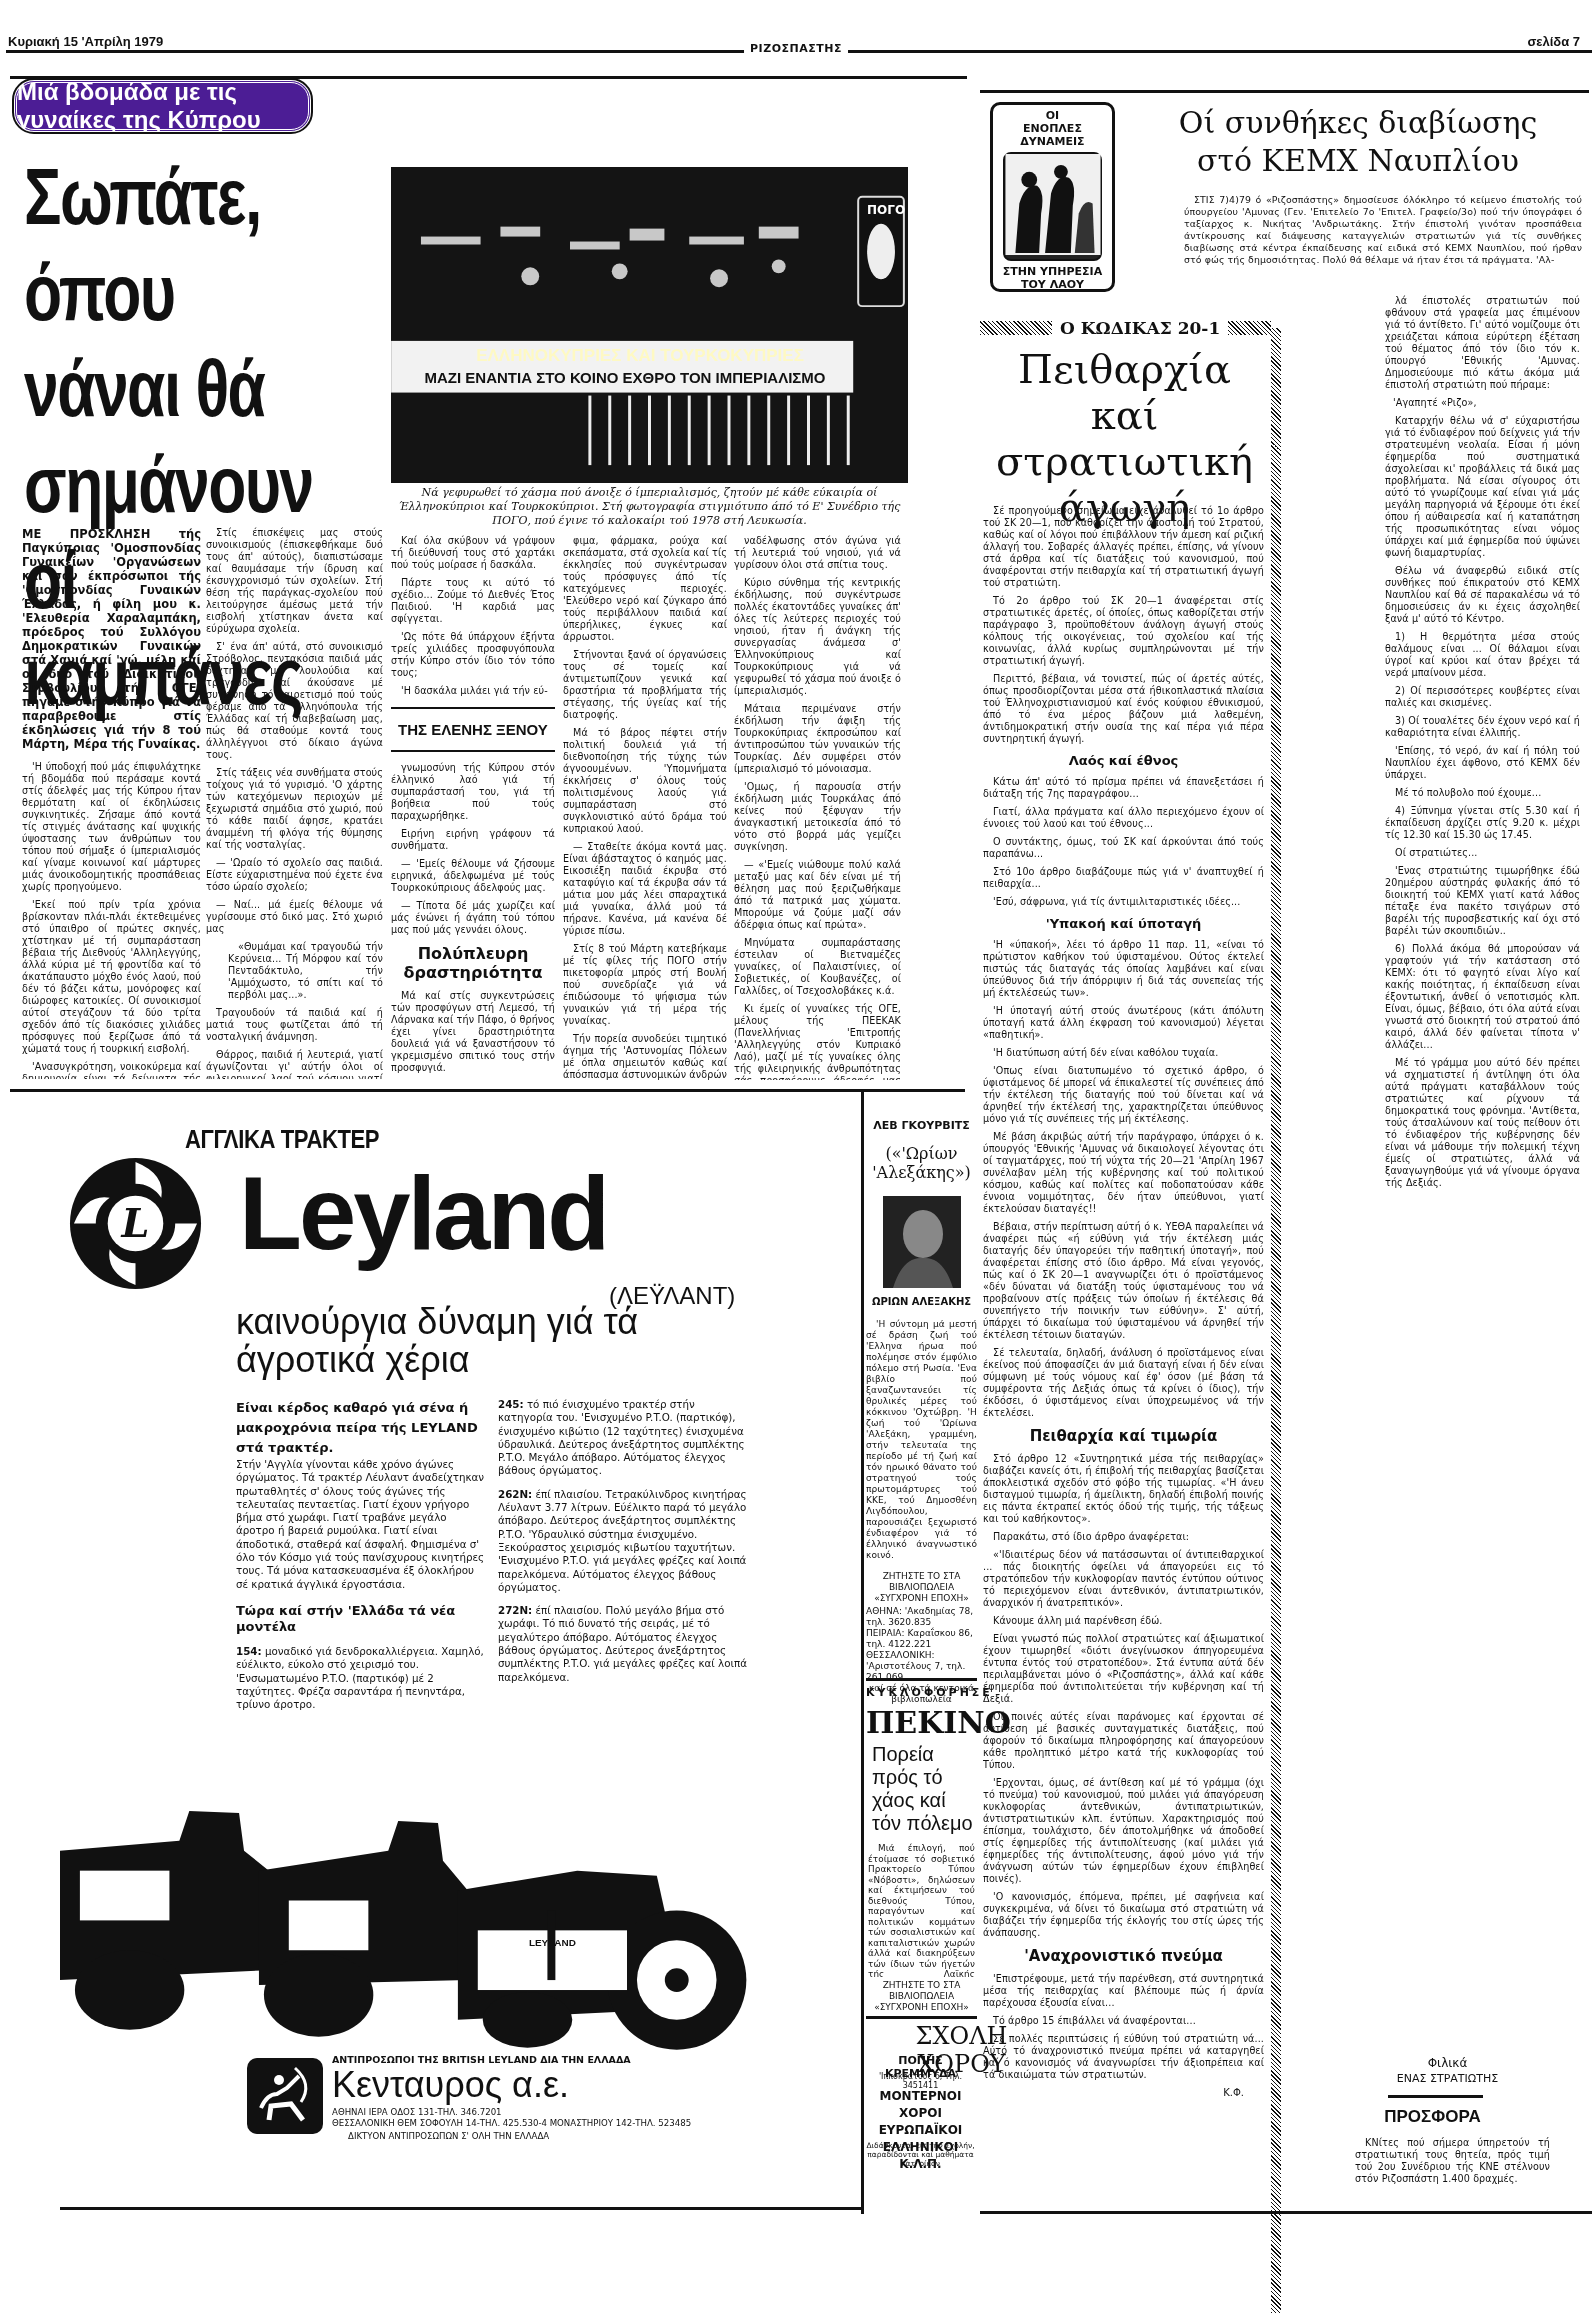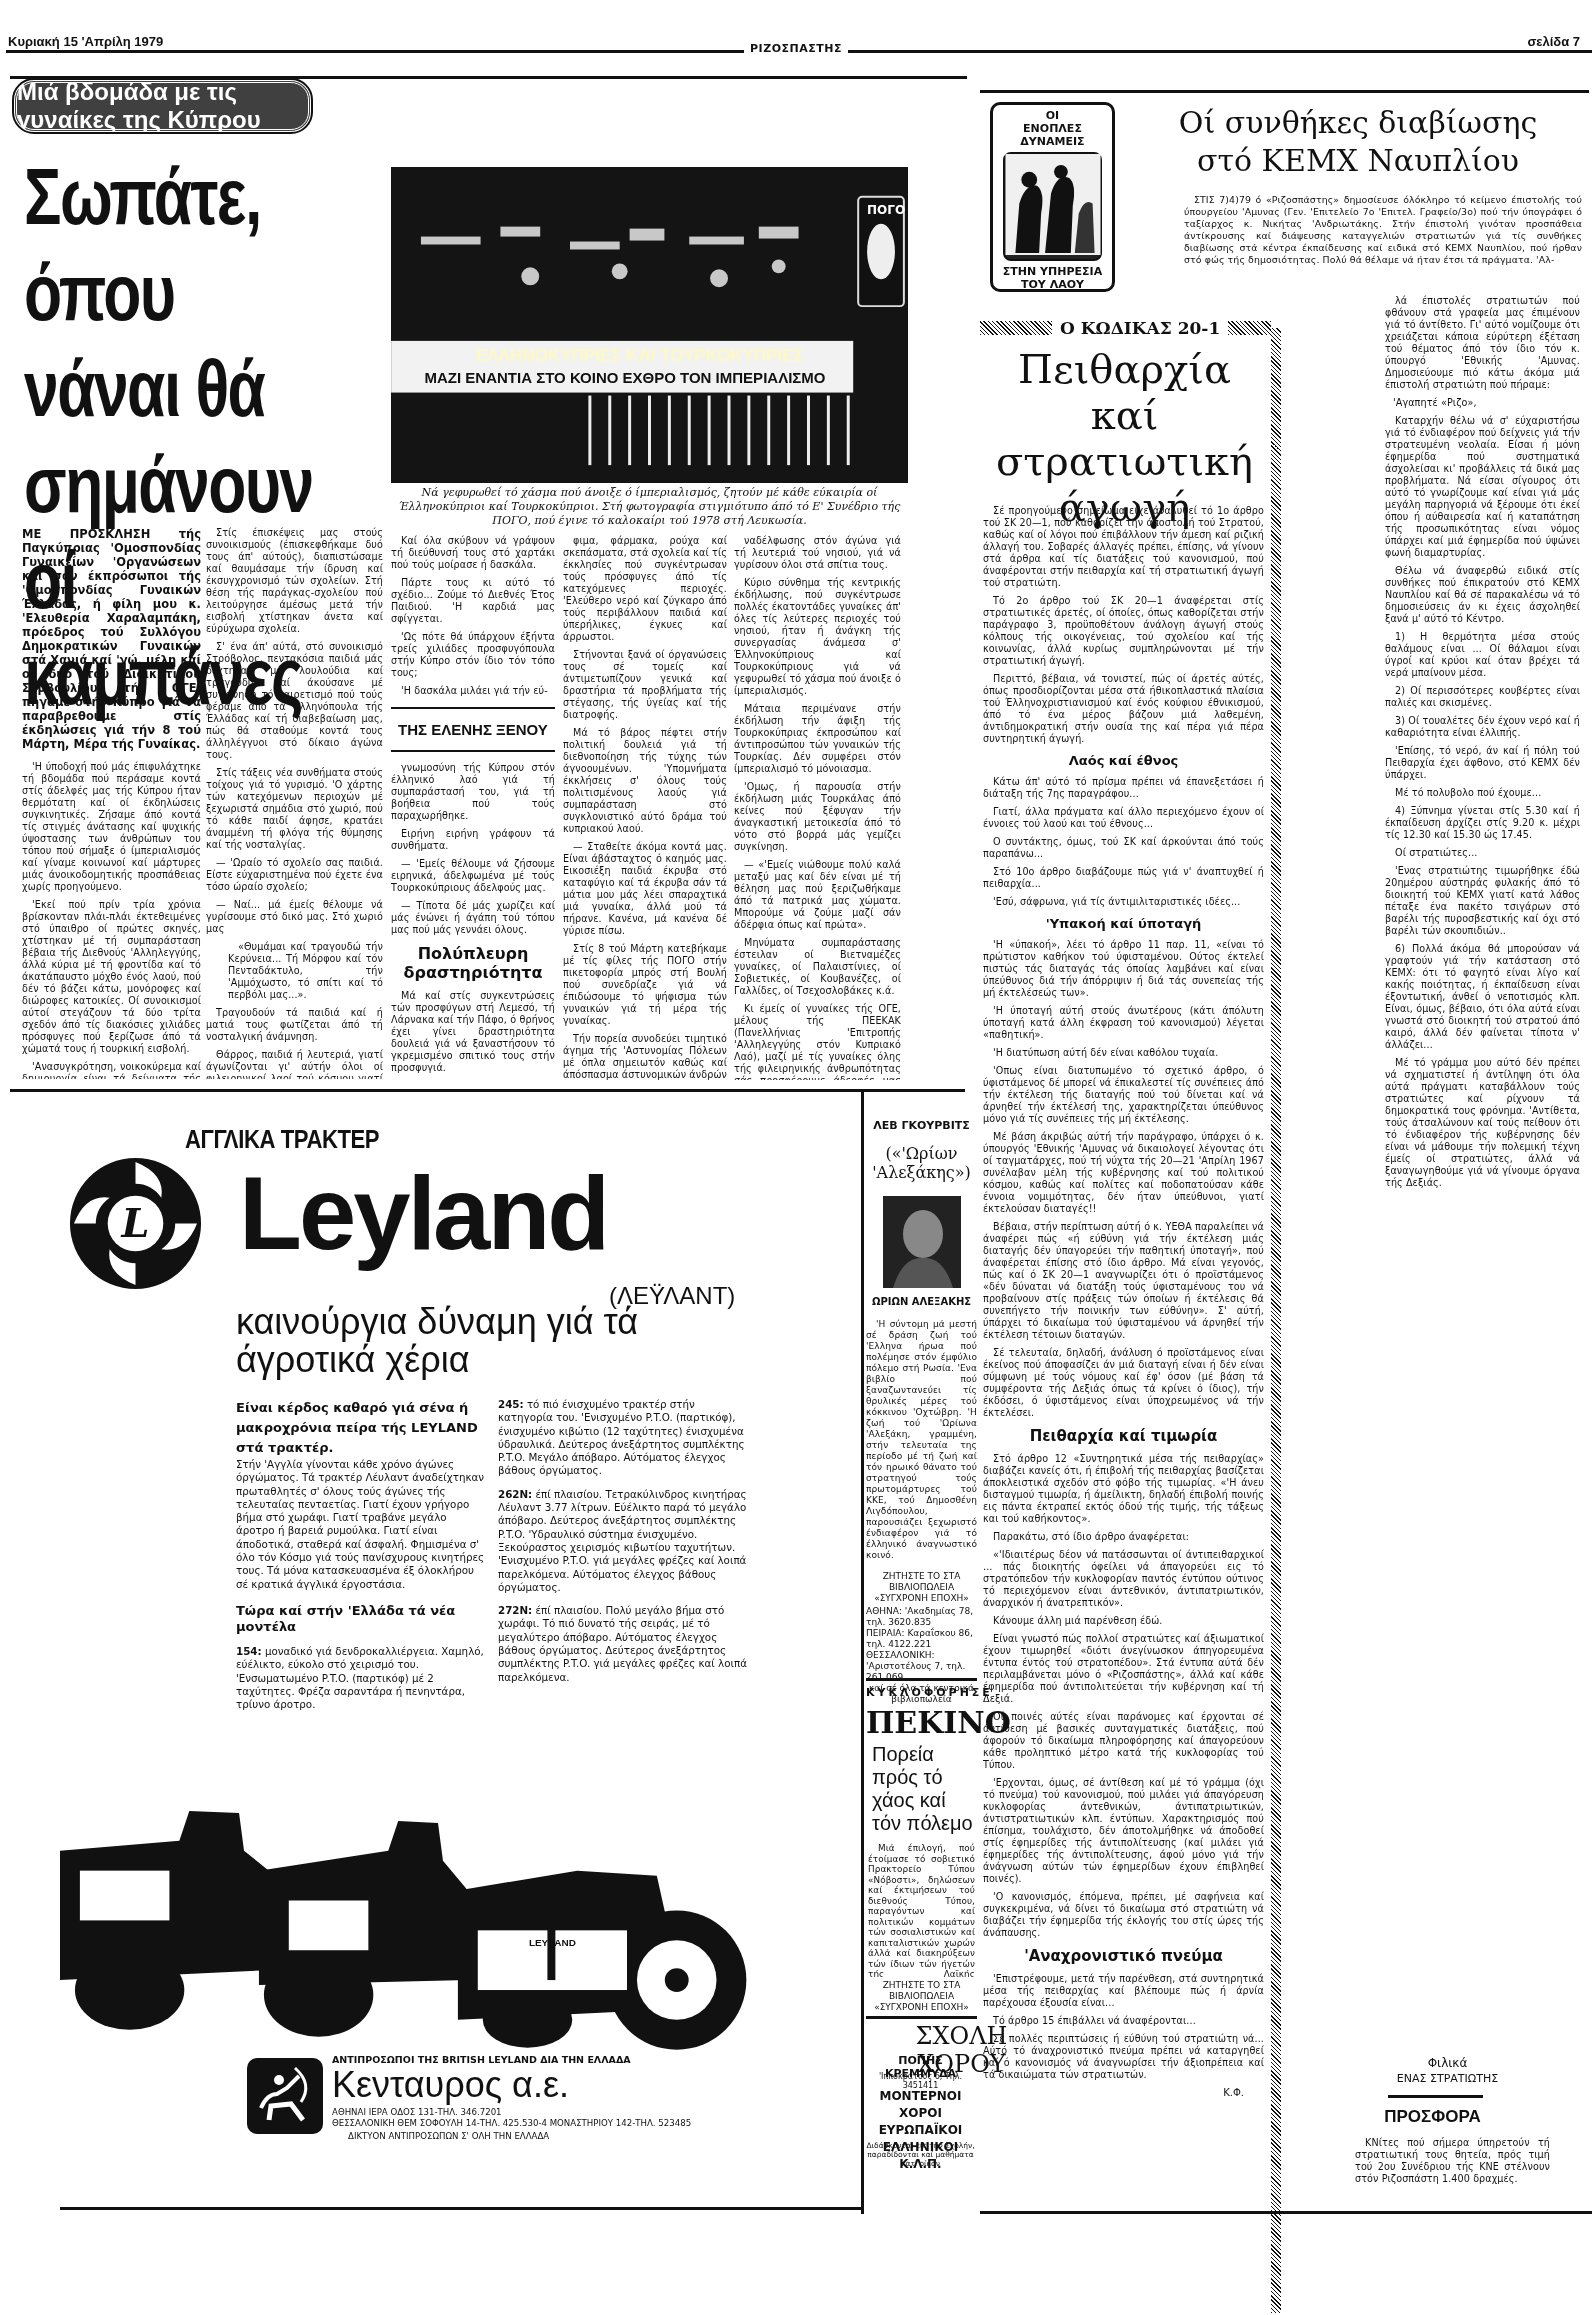--- a/index.html
+++ b/index.html
@@ -5,21 +5,21 @@
   html, body { margin:0; padding:0; background:#fff; }
   body { width:1592px; height:2315px; position:relative; overflow:hidden; font-family:"DejaVu Sans", sans-serif; color:#111; }
   .abs { position:absolute; }
   .rule { position:absolute; background:#111; }
   .serif { font-family:"DejaVu Serif", serif; }
   .para { font-size:9.6px; line-height:12px; text-align:justify; margin:0 0 6px 0; text-indent:10px; letter-spacing:0.1px; }
   .col { position:absolute; overflow:hidden; }
   .mast-date { left:8px; top:34px; font-size:13px; font-weight:bold; font-family:"Liberation Sans", sans-serif; }
   .mast-page { right:12px; top:34px; font-size:13px; font-weight:bold; font-family:"Liberation Sans", sans-serif; }
   .mast-name { left:50%; top:42px; transform:translateX(-50%); font-size:11px; font-weight:bold; background:#fff; padding:0 6px; letter-spacing:0.5px; }
-  .banner { left:14px; top:80px; width:291px; height:46px; background:#404040; border-radius:20px; color:#fff; font-weight:bold; font-size:24px; display:flex; align-items:center; justify-content:center; font-family:"Liberation Sans", sans-serif; transform:scaleX(1.0); border:3px double #fff; outline:2px solid #111; }
+  .banner { left:14px; top:80px; width:291px; height:46px; background:#4c1d95; border-radius:20px; color:#fff; font-weight:bold; font-size:24px; display:flex; align-items:center; justify-content:center; font-family:"Liberation Sans", sans-serif; transform:scaleX(1.0); border:3px double #fff; outline:2px solid #111; }
   .headline-big { left:24px; top:149px; width:338px; font-family:"Liberation Sans", sans-serif; font-weight:bold; font-size:80px; line-height:96px; letter-spacing:-2px; transform:scaleX(0.78); transform-origin:left top; }
   .photo { background:#111; overflow:hidden; }
   .caption { font-family:"DejaVu Serif", serif; font-style:italic; font-size:11px; line-height:14px; text-align:center; }
   .hatch { background: repeating-linear-gradient(45deg, #111 0 1px, #fff 1px 3px); }
   .ad-title { font-family:"Liberation Sans", sans-serif; font-weight:bold; }
   .small-h { font-size:13px; font-weight:bold; text-align:center; margin:8px 0; }
 </style>
 </head>
 <body>
 
@@ -207,21 +207,21 @@
 </div>
 
 <div class="col" style="left:1385px; top:295px; width:195px; height:1711px;">
   <p class="para">λά έπιστολές στρατιωτών πού φθάνουν στά γραφεία μας έπιμένουν γιά τό άντίθετο. Γι' αύτό νομίζουμε ότι χρειάζεται κάποια εύρύτερη έξέταση τού θέματος άπό τόν ίδιο τόν κ. ύπουργό 'Εθνικής 'Αμυνας. Δημοσιεύουμε πιό κάτω άκόμα μιά έπιστολή στρατιώτη πού πήραμε:</p>
   <p class="para" style="text-indent:0;margin-left:8px;">'Αγαπητέ «Ριζο»,</p>
   <p class="para">Καταρχήν θέλω νά σ' εύχαριστήσω γιά τό ένδιαφέρον πού δείχνεις γιά τήν στρατευμένη νεολαία. Είσαι ή μόνη έφημερίδα πού συστηματικά άσχολείσαι κι' προβάλλεις τά δικά μας προβλήματα. Νά είσαι σίγουρος ότι αύτό τό γνωρίζουμε καί είναι γιά μάς μεγάλη παρηγοριά νά ξέρουμε ότι έκεί όπου ή αύθαιρεσία καί ή καταπάτηση τής προσωπικότητας είναι νόμος ύπάρχει καί μιά έφημερίδα πού ύψώνει φωνή διαμαρτυρίας.</p>
   <p class="para">Θέλω νά άναφερθώ ειδικά στίς συνθήκες πού έπικρατούν στό ΚΕΜΧ Ναυπλίου καί θά σέ παρακαλέσω νά τό δημοσιεύσεις άν κι έχεις άσχοληθεί ξανά μ' αύτό τό Κέντρο.</p>
   <p class="para">1) Η θερμότητα μέσα στούς θαλάμους είναι ... Οί θάλαμοι είναι ύγροί καί κρύοι καί όταν βρέχει τά νερά μπαίνουν μέσα.</p>
   <p class="para">2) Οί περισσότερες κουβέρτες είναι παλιές και σκισμένες.</p>
   <p class="para">3) Οί τουαλέτες δέν έχουν νερό καί ή καθαριότητα είναι έλλιπής.</p>
-  <p class="para">'Επίσης, τό νερό, άν καί ή πόλη τού Πειθαρχία έχει άφθονο, στό ΚΕΜΧ δέν ύπάρχει.</p>
+  <p class="para">'Επίσης, τό νερό, άν καί ή πόλη τού Ναυπλίου έχει άφθονο, στό ΚΕΜΧ δέν ύπάρχει.</p>
   <p class="para">Μέ τό πολυβολο πού έχουμε...</p>
   <p class="para">4) Ξύπνημα γίνεται στίς 5.30 καί ή έκπαίδευση άρχίζει στίς 9.20 κ. μέχρι τίς 12.30 καί 15.30 ώς 17.45.</p>
   <p class="para">Οί στρατιώτες... </p>
   <p class="para">'Ενας στρατιώτης τιμωρήθηκε έδώ 20ημέρου αύστηράς φυλακής άπό τό διοικητή τού ΚΕΜΧ γιατί κατά λάθος πέταξε ένα πακέτο τσιγάρων στό βαρέλι τής πυροσβεστικής καί όχι στό βαρέλι τών σκουπιδιών..</p>
   <p class="para">6) Πολλά άκόμα θά μπορούσαν νά γραφτούν γιά τήν κατάσταση στό ΚΕΜΧ: ότι τό φαγητό είναι λίγο καί κακής ποιότητας, ή έκπαίδευση είναι έξοντωτική, άνθεί ό νεποτισμός κλπ. Είναι, όμως, βέβαιο, ότι όλα αύτά είναι γνωστά στό διοικητή τού στρατού άπό καιρό, άλλά δέν φαίνεται τίποτα ν' άλλάζει...</p>
   <p class="para">Μέ τό γράμμα μου αύτό δέν πρέπει νά σχηματιστεί ή άντίληψη ότι όλα αύτά πράγματι καταβάλλουν τούς στρατιώτες καί ρίχνουν τά δημοκρατικά τους φρόνημα. 'Αντίθετα, τούς άτσαλώνουν καί τούς πείθουν ότι τό ένδιαφέρον τής κυβέρνησης δέν είναι νά μάθουμε τήν πολεμική τέχνη έμείς οί στρατιώτες, άλλά νά ξαναγωγηθούμε γιά νά γίνουμε όργανα τής Δεξιάς.</p>
 </div>
 <div class="abs" style="left:1284px; top:295px; width:96px; height:1711px;"></div>
 <div class="col" style="left:1287px; top:295px; width:95px; height:1711px;"></div>
 

